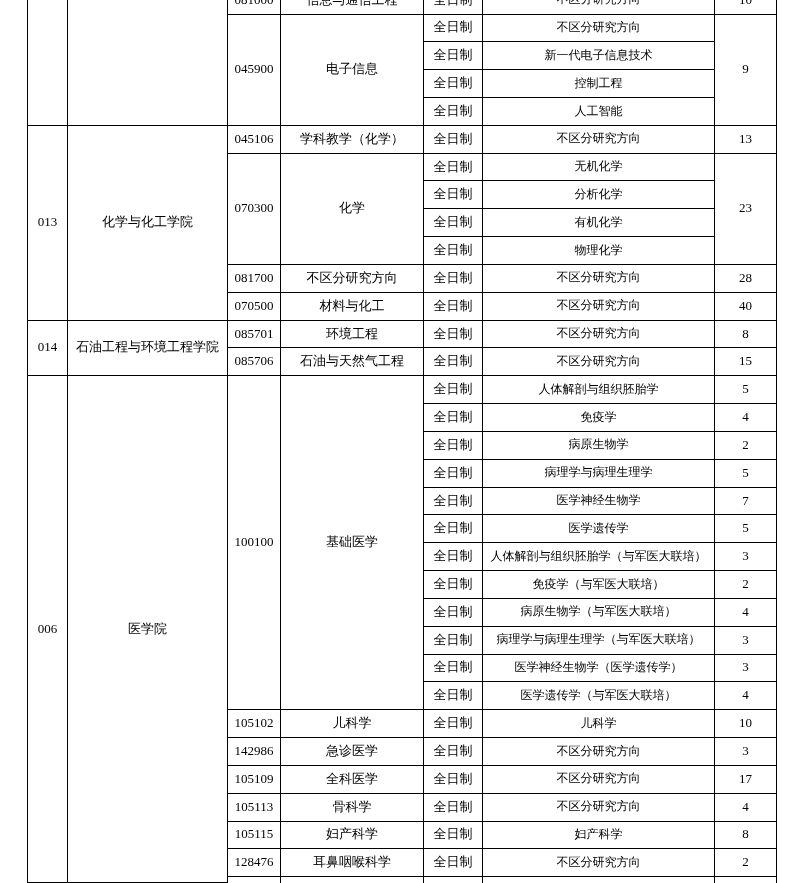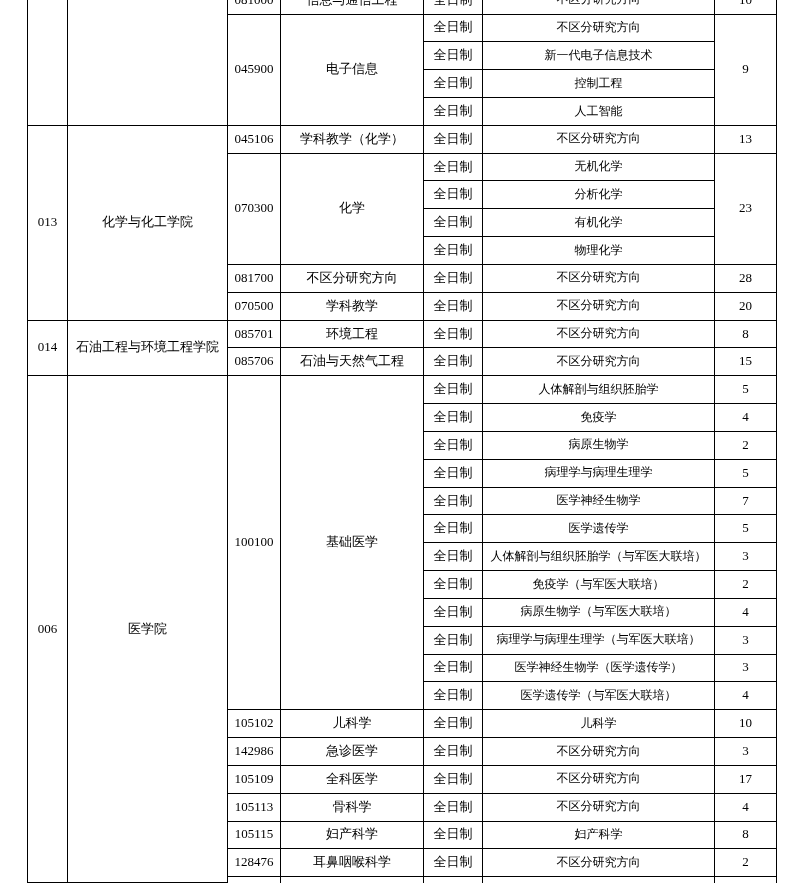--- a/index.html
+++ b/index.html
@@ -102,24 +102,24 @@
         </tr>
         <tr>
           <td><span>081700</span></td>
           <td><span>不区分研究方向</span></td>
           <td><span>全日制</span></td>
           <td class="research-dir"><span>不区分研究方向</span></td>
           <td><span>28</span></td>
         </tr>
         <tr>
           <td><span>070500</span></td>
-          <td><span>学科教学</span></td>
-          <td><span>全日制</span></td>
-          <td class="research-dir"><span>不区分研究方向</span></td>
-          <td><span>20</span></td>
+          <td><span>材料与化工</span></td>
+          <td><span>全日制</span></td>
+          <td class="research-dir"><span>不区分研究方向</span></td>
+          <td><span>40</span></td>
         </tr>
         <tr>
           <td rowspan="2"><span>014</span></td>
           <td rowspan="2"><span>石油工程与环境工程学院</span></td>
           <td><span>085701</span></td>
           <td><span>环境工程</span></td>
           <td><span>全日制</span></td>
           <td class="research-dir"><span>不区分研究方向</span></td>
           <td><span>8</span></td>
         </tr>

